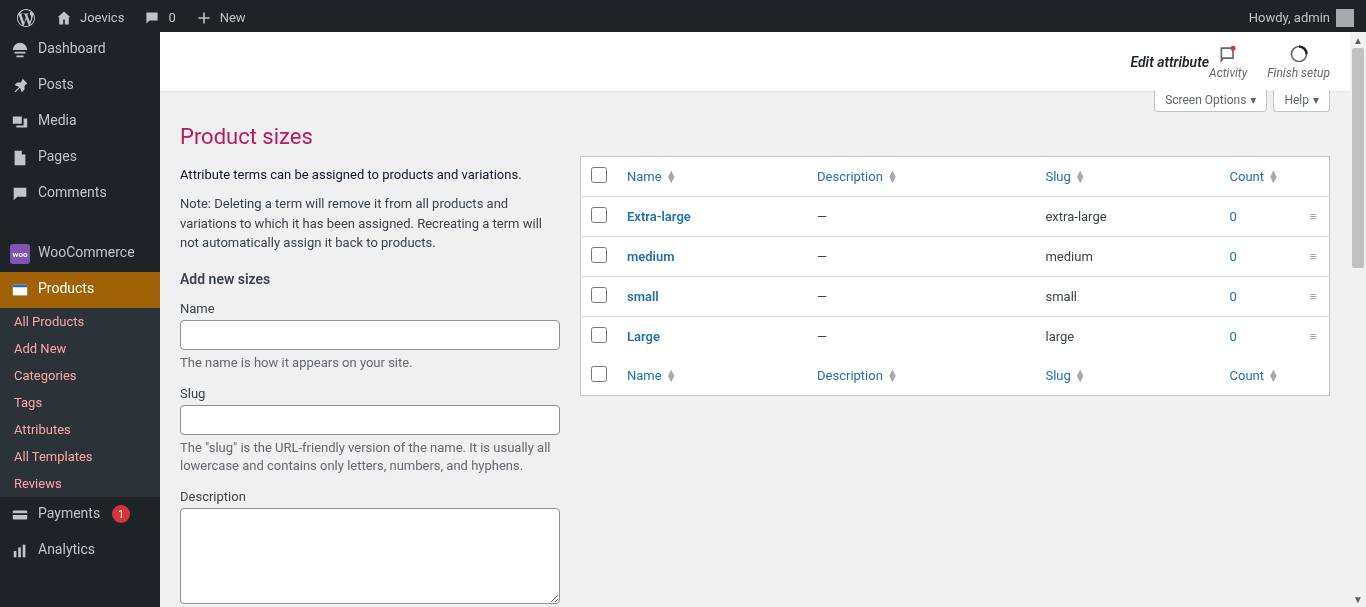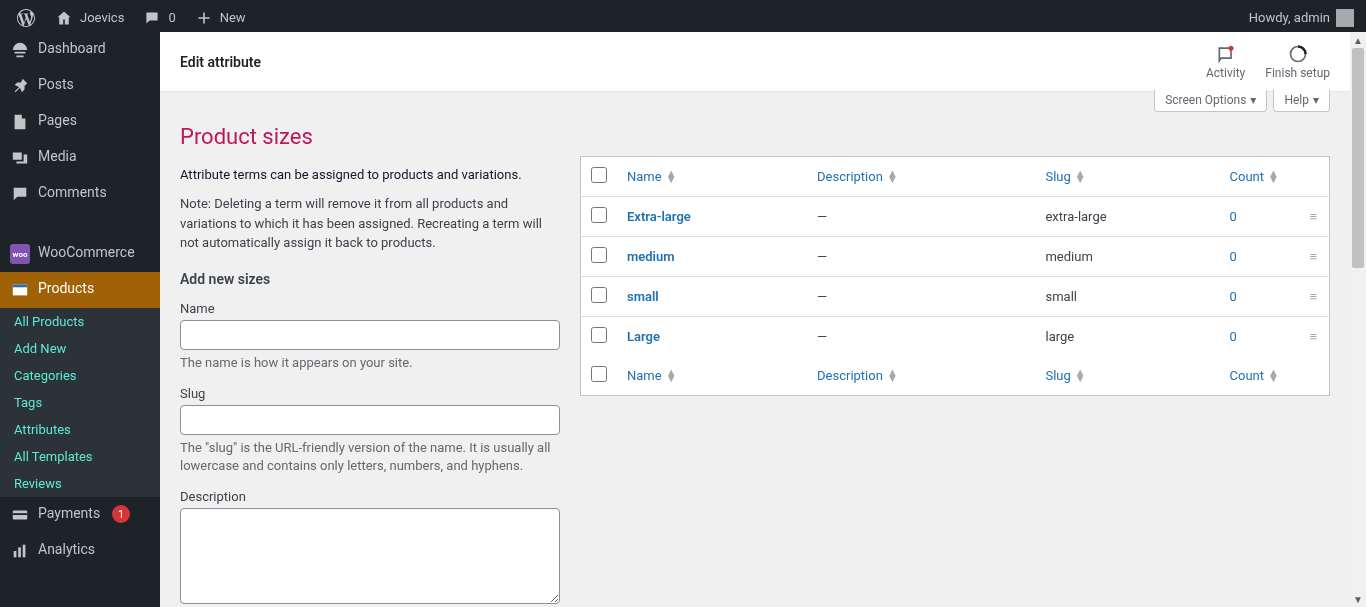--- a/index.html
+++ b/index.html
@@ -11,27 +11,27 @@
 .adminbar-item { display: flex; align-items: center; gap: 6px; padding: 0 8px; height: 32px; cursor: pointer; }
 .adminbar-right { display: flex; align-items: center; gap: 6px; padding-right: 4px; }
 .avatar { width: 18px; height: 18px; background: #a7aaad; display: inline-block; }
 
 
 .sidebar { position: absolute; left: 0; top: 32px; width: 160px; bottom: 0; background: #1d2327; color: #c3c4c7; overflow-y: auto; }
 .menu-item { display: flex; gap: 8px; padding: 8px 10px; cursor: pointer; font-size: 14px; }
 .menu-item.current { background: #a16207; color: #fff; position: relative; }
 .menu-item.current::after { content: ""; position: absolute; right: -8px; top: 50%; transform: translateY(-50%); border: 8px solid transparent; border-right-color: #f0f0f1; }
 .submenu { background: #2c3338; }
-.submenu-item { padding: 6px 12px 6px 14px; cursor: pointer; font-size: 13px; color: #5eead4; }
+.submenu-item { padding: 6px 12px 6px 14px; cursor: pointer; font-size: 13px; color: #fca5a5; }
 .badge { background: #d63638; color: #fff; border-radius: 9px; min-width: 18px; height: 18px; display: inline-flex; align-items: center; justify-content: center; font-size: 11px; padding: 0 5px; margin-left: 4px; }
 .menu-icon { width: 20px; height: 20px; display: inline-flex; align-items: center; justify-content: center; }
 
 
 .main { position: absolute; left: 160px; right: 16px; top: 32px; bottom: 0; background: #f0f0f1; }
-.headerbar { background: #fff; border-bottom: 1px solid #e2e4e7; height: 60px; display: flex; align-items: center; padding: 0 20px; justify-content: space-between; }
+.headerbar { background: #fff; border-bottom: 1px solid #e2e4e7; height: 60px; display: flex; align-items: center; padding: 0 20px; justify-content: flex-end; font-style: italic; }
 .headerbar-title { font-size: 14px; font-weight: 600; color: #1d2327; }
 .headerbar-actions { display: flex; gap: 20px; }
 .headerbar-action { text-align: center; cursor: pointer; font-size: 12px; color: #646970; }
 .headerbar-action-icon { font-size: 18px; display: block; height: 22px; }
 
 .screen-meta { display: flex; justify-content: flex-end; gap: 6px; padding: 0 20px; margin-top: -2px; }
 .screen-meta-btn { background: #fff; border: 1px solid #c3c4c7; border-top: 0; padding: 3px 10px 4px; font-size: 12px; color: #646970; cursor: pointer; border-radius: 0 0 4px 4px; display: flex; align-items: center; gap: 4px; }
 
 .content { padding: 0 20px 20px; display: flex; gap: 20px; }
 .col-left { width: 380px; }
@@ -124,32 +124,32 @@
     <span class="menu-icon">
         <svg width="18" height="18" viewBox="0 0 20 20" fill="currentColor">
           <path d="M13 2l5 5-3 3v4l-3 3-2-5-5 5-1-1 5-5-5-2 3-3h4z"></path>
         </svg>
       </span>
     <span>Posts</span>
   </div>
   <div class="menu-item">
     <span class="menu-icon">
         <svg width="18" height="18" viewBox="0 0 20 20" fill="currentColor">
+          <path d="M2 4h10v8H2zM14 6h4v10H6v-2h8z"></path>
+        </svg>
+      </span>
+    <span>Media</span>
+  </div>
+  <div class="menu-item">
+    <span class="menu-icon">
+        <svg width="18" height="18" viewBox="0 0 20 20" fill="currentColor">
           <path d="M4 2h8l4 4v12H4zM12 2v4h4"></path>
         </svg>
       </span>
     <span>Pages</span>
-  </div>
-  <div class="menu-item">
-    <span class="menu-icon">
-        <svg width="18" height="18" viewBox="0 0 20 20" fill="currentColor">
-          <path d="M2 4h10v8H2zM14 6h4v10H6v-2h8z"></path>
-        </svg>
-      </span>
-    <span>Media</span>
   </div>
   <div class="menu-item">
     <span class="menu-icon">
         <svg width="18" height="18" viewBox="0 0 20 20" fill="currentColor">
           <path d="M3 3h14v10H7l-4 4z"></path>
         </svg>
       </span>
     <span>Comments</span>
   </div>
   <div style="height:12px"></div>

